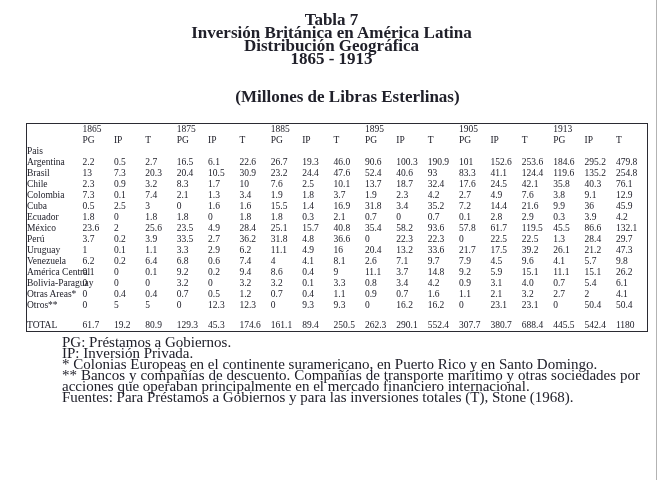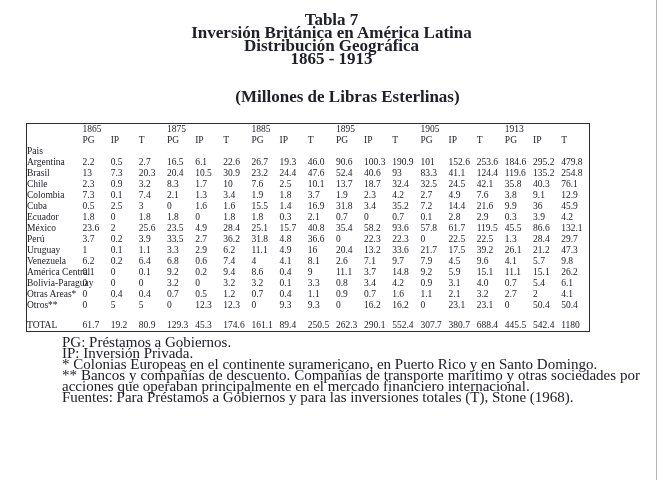--- a/index.html
+++ b/index.html
@@ -7,21 +7,21 @@
     width:663px;height:480px;background:#ffffff;position:relative;
     color:#20202a;font-family:"Liberation Serif",serif;overflow:hidden;
   }
   .scan-edge{position:absolute;left:656px;top:0;width:1px;height:480px;background:#b3b3b3;}
   .title-block{
     text-align:center;padding-top:13px;font-weight:bold;
     font-size:17px;line-height:13px;
   }
   .subtitle{margin-top:25px;padding-left:32px;}
   table.inv{
-    border-collapse:collapse;table-layout:fixed;width:564px;
+    border-collapse:collapse;table-layout:fixed;width:622px;
     margin:20px 0 0 26px;border:1px solid #2b2b33;font-size:9.5px;
   }
   table.inv th, table.inv td{
     font-weight:normal;text-align:left;vertical-align:top;
     padding:0;line-height:11px;white-space:nowrap;overflow:visible;
   }
   col.lbl{width:56px;}
   .year-head{text-align:center;padding-top:3px;}
   .col-head{padding-top:11px;}
   .pais-cell{padding-top:10px;padding-bottom:9px;padding-left:2px;}
@@ -155,21 +155,21 @@
           <td>3.2</td>
           <td>8.3</td>
           <td>1.7</td>
           <td>10</td>
           <td>7.6</td>
           <td>2.5</td>
           <td>10.1</td>
           <td>13.7</td>
           <td>18.7</td>
           <td>32.4</td>
-          <td>32.5</td>
+          <td>17.6</td>
           <td>24.5</td>
           <td>42.1</td>
           <td>35.8</td>
           <td>40.3</td>
           <td>76.1</td>
         </tr>
         <tr>
           <td class="row-label">Colombia</td>
           <td>7.3</td>
           <td>0.1</td>

